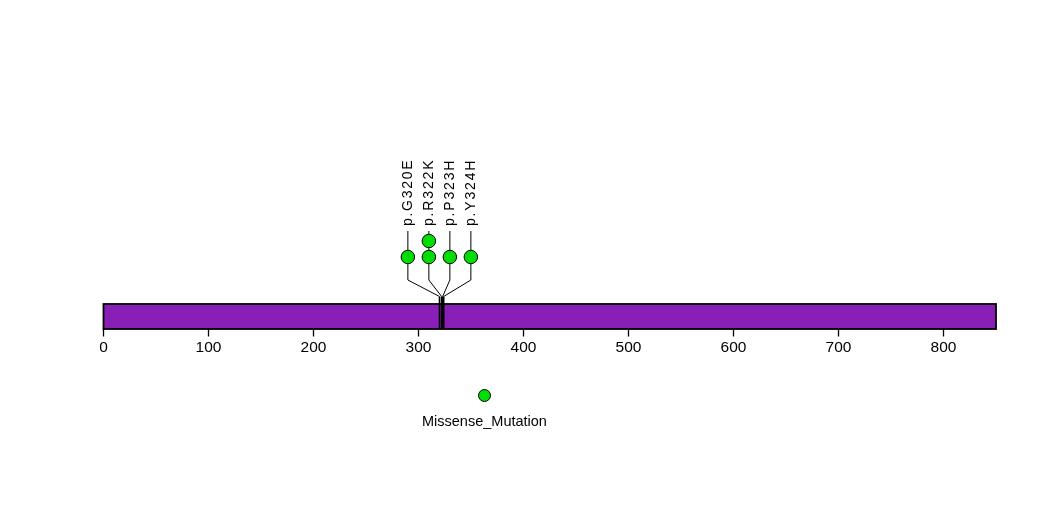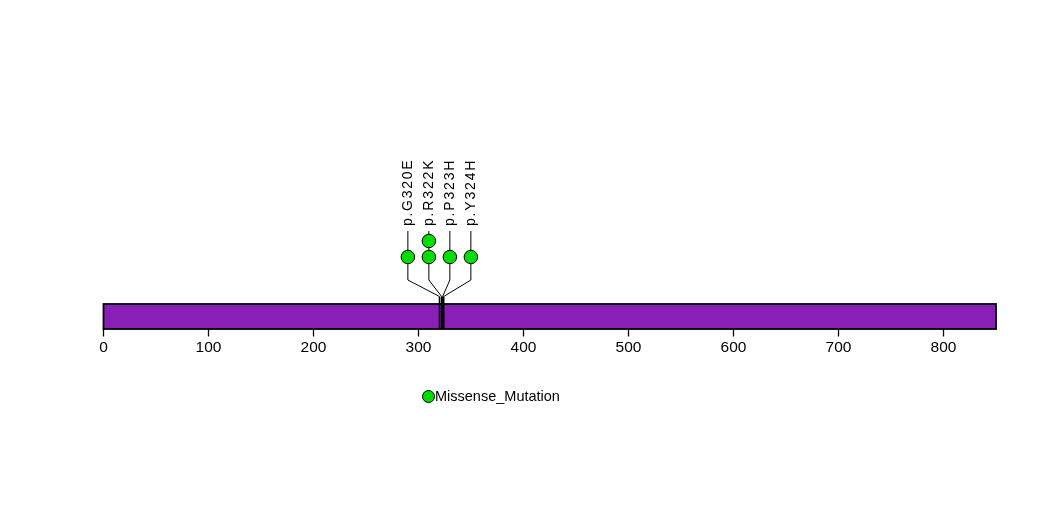--- a/index.html
+++ b/index.html
@@ -9,21 +9,21 @@
     background:#ffffff;
     overflow:hidden;
     font-family:"Liberation Sans", sans-serif;
   }
   #plot{position:absolute;left:0;top:0;}
   #plot text{fill:#000000;font-family:"Liberation Sans", sans-serif;}
   #plot text.tick-label{font-size:15.5px;}
   #plot text.mut-label{font-size:14px;letter-spacing:0.5px;}
   .legend{
     position:absolute;left:422px;top:389px;
-    display:flex;align-items:center;gap:0;
+    display:flex;align-items:center;gap:12px;flex-direction:column;
   }
   .legend-dot{
     width:13px;height:13px;border-radius:50%;
     border:1px solid #000;box-sizing:border-box;
     display:inline-block;
   }
   .legend-label{
     font-size:14.5px;color:#000;line-height:15px;
   }
 </style>

